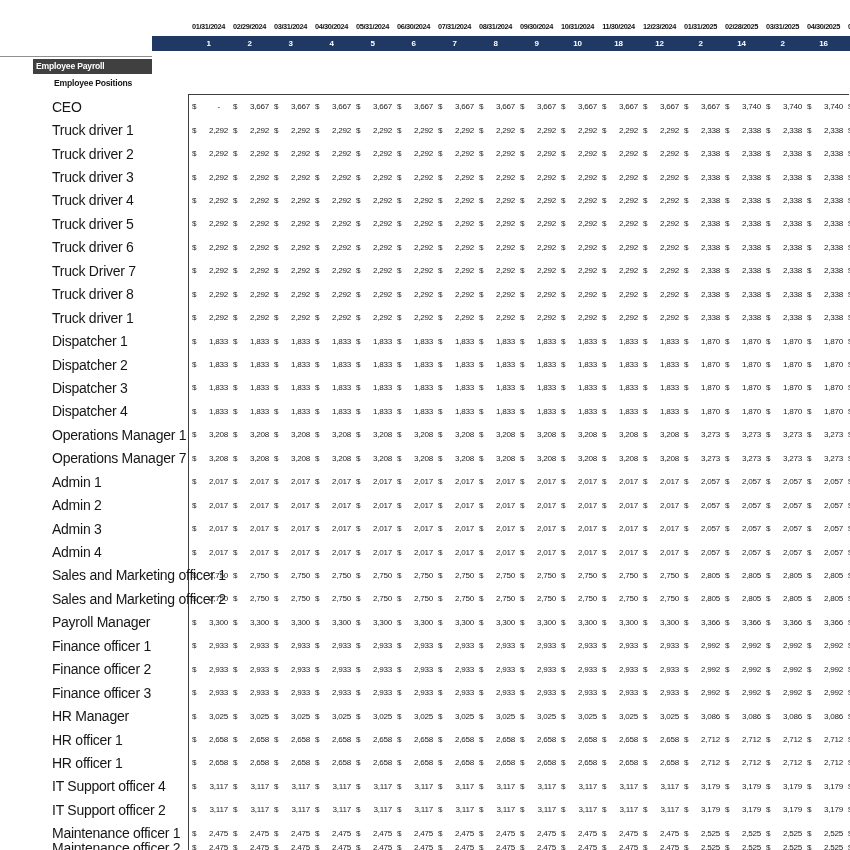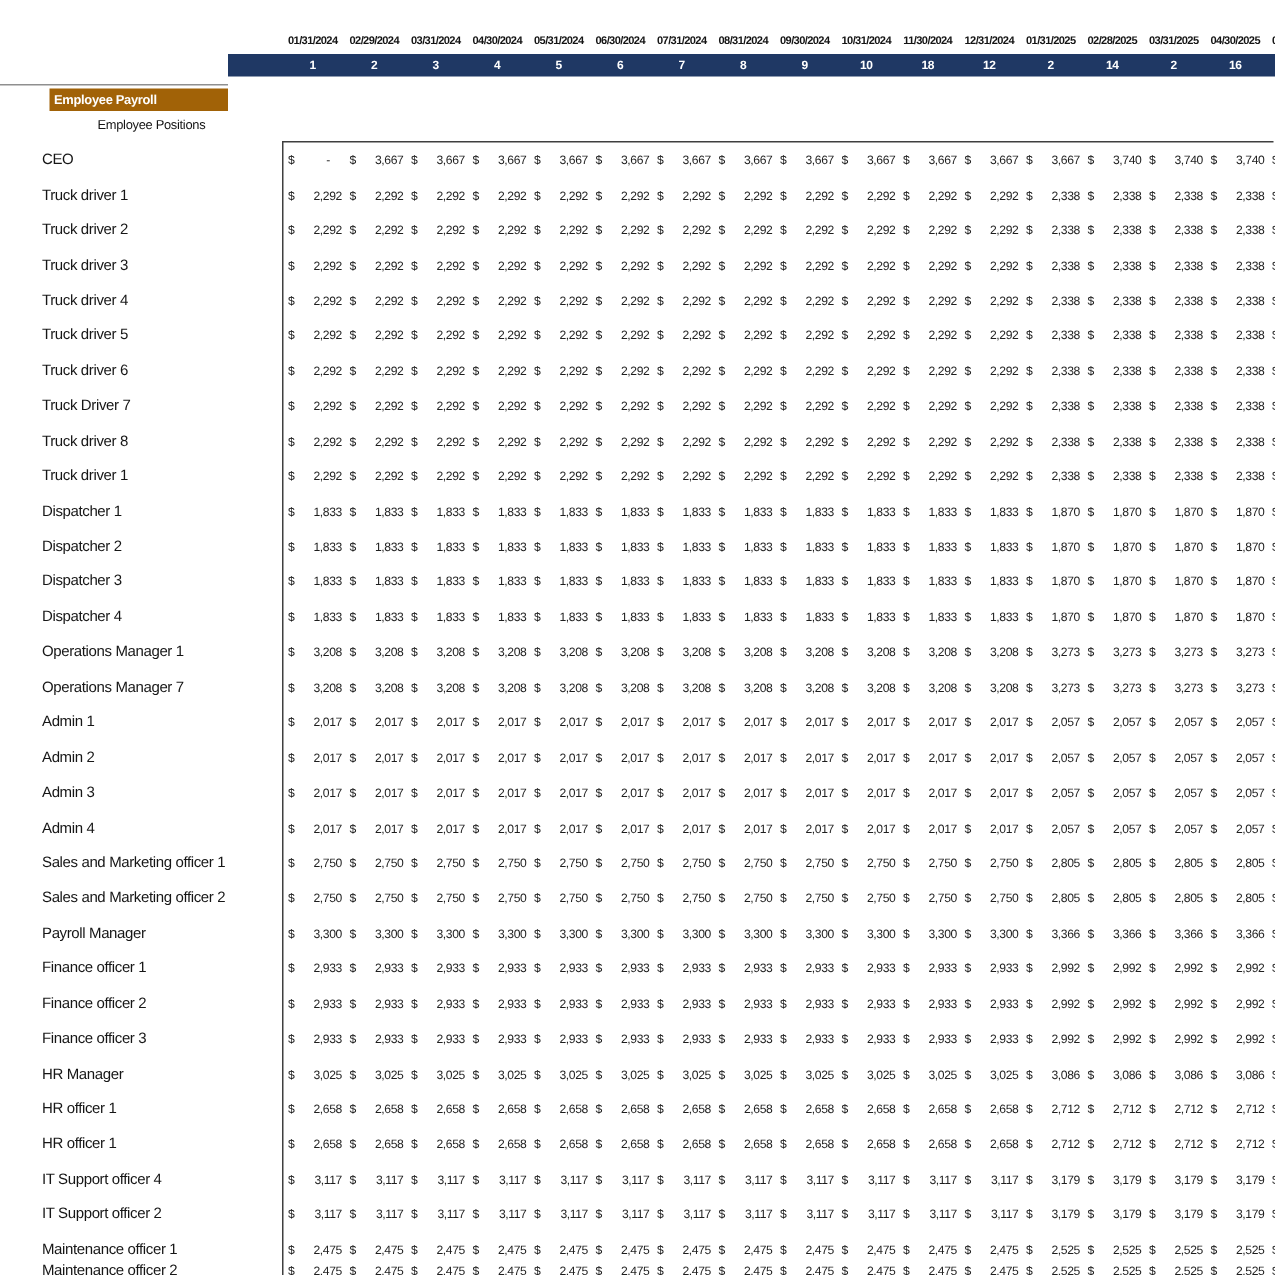--- a/index.html
+++ b/index.html
@@ -15,36 +15,36 @@
   
   .num-bar{position:absolute;left:152px;top:36px;width:698px;height:15px;background:#1f3864;}
   .nums-row{position:absolute;left:188px;top:36px;height:15px;display:flex;align-items:center;}
   .num-cell{flex:0 0 41px;width:41px;text-align:center;color:#ffffff;font-size:8px;
             font-weight:bold;letter-spacing:-0.2px;}
 
   
   .left-rule{position:absolute;left:0;top:56px;width:152px;height:1px;background:#8f8f8f;}
 
   
-  .payroll-title{position:absolute;left:33px;top:59px;width:119px;height:15px;background:#a16207;
+  .payroll-title{position:absolute;left:33px;top:59px;width:119px;height:15px;background:#404040;
                  color:#ffffff;font-size:8.6px;font-weight:bold;line-height:15px;
                  padding-left:3px;box-sizing:border-box;letter-spacing:-0.2px;white-space:nowrap;}
-  .positions-title{position:absolute;left:65px;top:78px;font-size:8.6px;font-weight:normal;
+  .positions-title{position:absolute;left:54px;top:78px;font-size:8.6px;font-weight:bold;
                    color:#141414;letter-spacing:-0.2px;white-space:nowrap;}
 
   
   .table-frame{position:absolute;left:188px;top:94px;width:661px;height:756px;
                border-top:1px solid #3f3f3f;border-left:1px solid #3f3f3f;box-sizing:border-box;}
 
   
   .rows{position:absolute;left:0;top:95px;width:850px;}
   .row{position:relative;height:23.45px;}
   .row.partial{margin-top:-9px;}
-  .row-label{position:absolute;left:28px;top:0;height:100%;display:flex;align-items:center;
-             font-size:10px;color:#161616;letter-spacing:-0.25px;white-space:nowrap;}
+  .row-label{position:absolute;left:52px;top:0;height:100%;display:flex;align-items:center;
+             font-size:14px;color:#161616;letter-spacing:-0.25px;white-space:nowrap;}
   .row-values{position:absolute;left:188px;top:0;height:100%;display:flex;}
   .cell{flex:0 0 41px;width:41px;box-sizing:border-box;display:flex;justify-content:space-between;
         align-items:center;padding:0 1px 0 4px;font-size:8.1px;color:#1e1e1e;letter-spacing:-0.25px;
         white-space:nowrap;}
   .cell .cur{}
   .cell .val{}
   .cell .val.dash{margin-right:8px;}
 </style>
 </head>
 <body>
@@ -55,21 +55,21 @@
       <div class="date-cell">02/29/2024</div>
       <div class="date-cell">03/31/2024</div>
       <div class="date-cell">04/30/2024</div>
       <div class="date-cell">05/31/2024</div>
       <div class="date-cell">06/30/2024</div>
       <div class="date-cell">07/31/2024</div>
       <div class="date-cell">08/31/2024</div>
       <div class="date-cell">09/30/2024</div>
       <div class="date-cell">10/31/2024</div>
       <div class="date-cell">11/30/2024</div>
-      <div class="date-cell">12/31/2024</div>
+      <div class="date-cell">12/23/2024</div>
       <div class="date-cell">01/31/2025</div>
       <div class="date-cell">02/28/2025</div>
       <div class="date-cell">03/31/2025</div>
       <div class="date-cell">04/30/2025</div>
       <div class="date-cell">05/31/2025</div>
     </div>
   <div class="num-bar"></div>
   <div class="nums-row">
       <div class="num-cell">1</div>
       <div class="num-cell">2</div>

